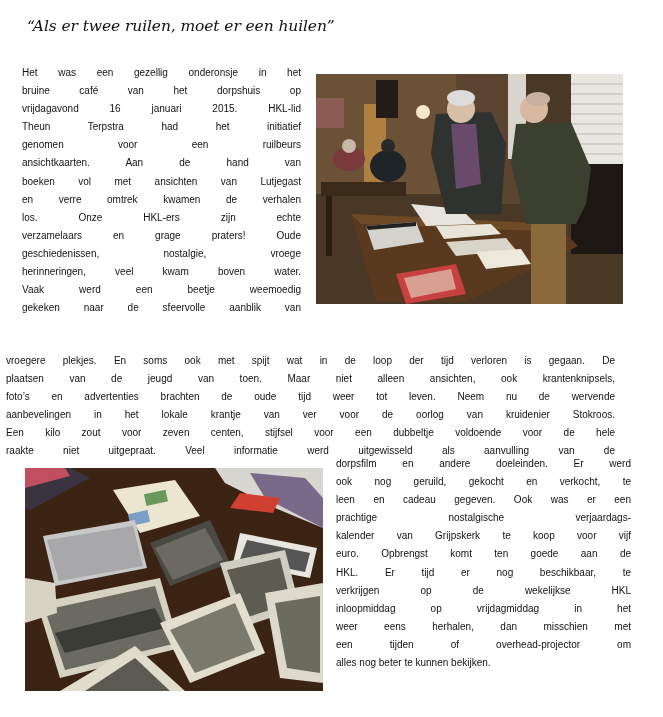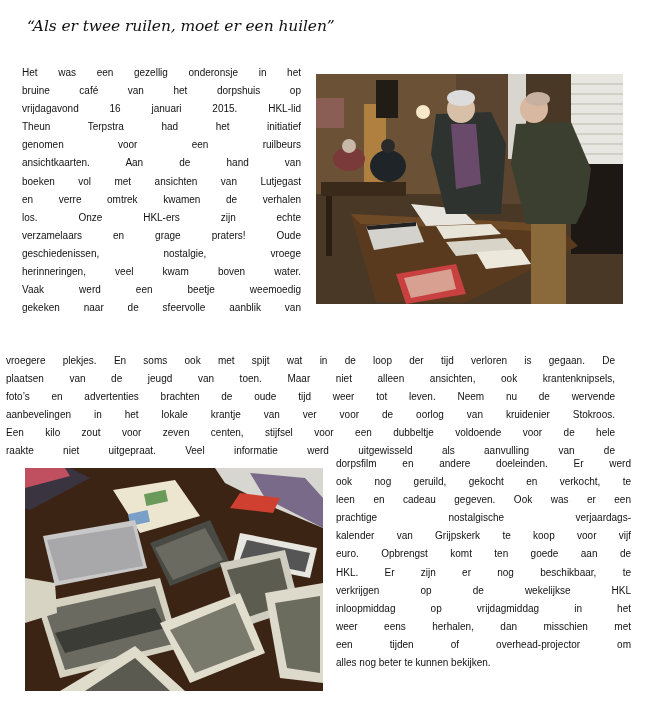--- a/index.html
+++ b/index.html
@@ -165,21 +165,21 @@
     </svg>
   </div>
 
   <div class="body-text col-right">
     <span class="line">dorpsfilm en andere doeleinden. Er werd</span>
     <span class="line">ook nog geruild, gekocht en verkocht, te</span>
     <span class="line">leen en cadeau gegeven. Ook was er een</span>
     <span class="line">prachtige nostalgische verjaardags-</span>
     <span class="line">kalender van Grijpskerk te koop voor vijf</span>
     <span class="line">euro. Opbrengst komt ten goede aan de</span>
-    <span class="line">HKL. Er zijn er nog beschikbaar, te</span>
+    <span class="line">HKL. Er tijd er nog beschikbaar, te</span>
     <span class="line">verkrijgen op de wekelijkse HKL</span>
     <span class="line">inloopmiddag op vrijdagmiddag in het</span>
     <span class="line">weer eens herhalen, dan misschien met</span>
     <span class="line">een tijden of overhead-projector om</span>
     <span class="line last">alles nog beter te kunnen bekijken.</span>
   </div>
 
 </div>
 
 </body></html>

